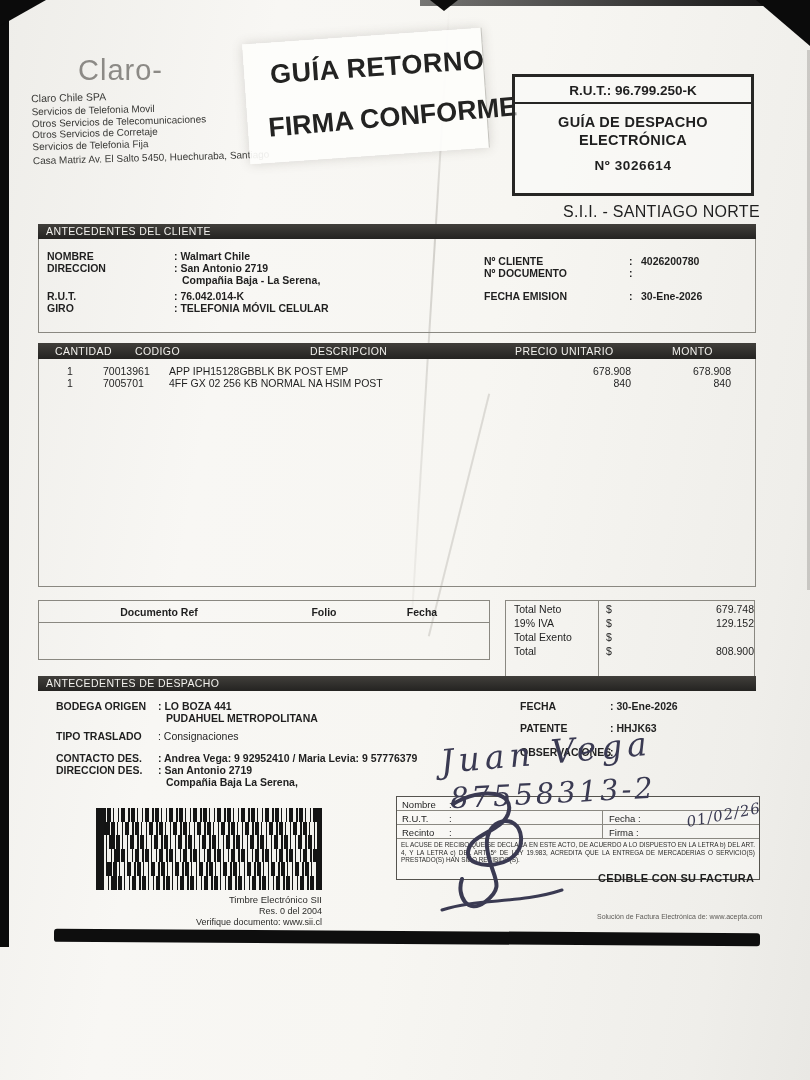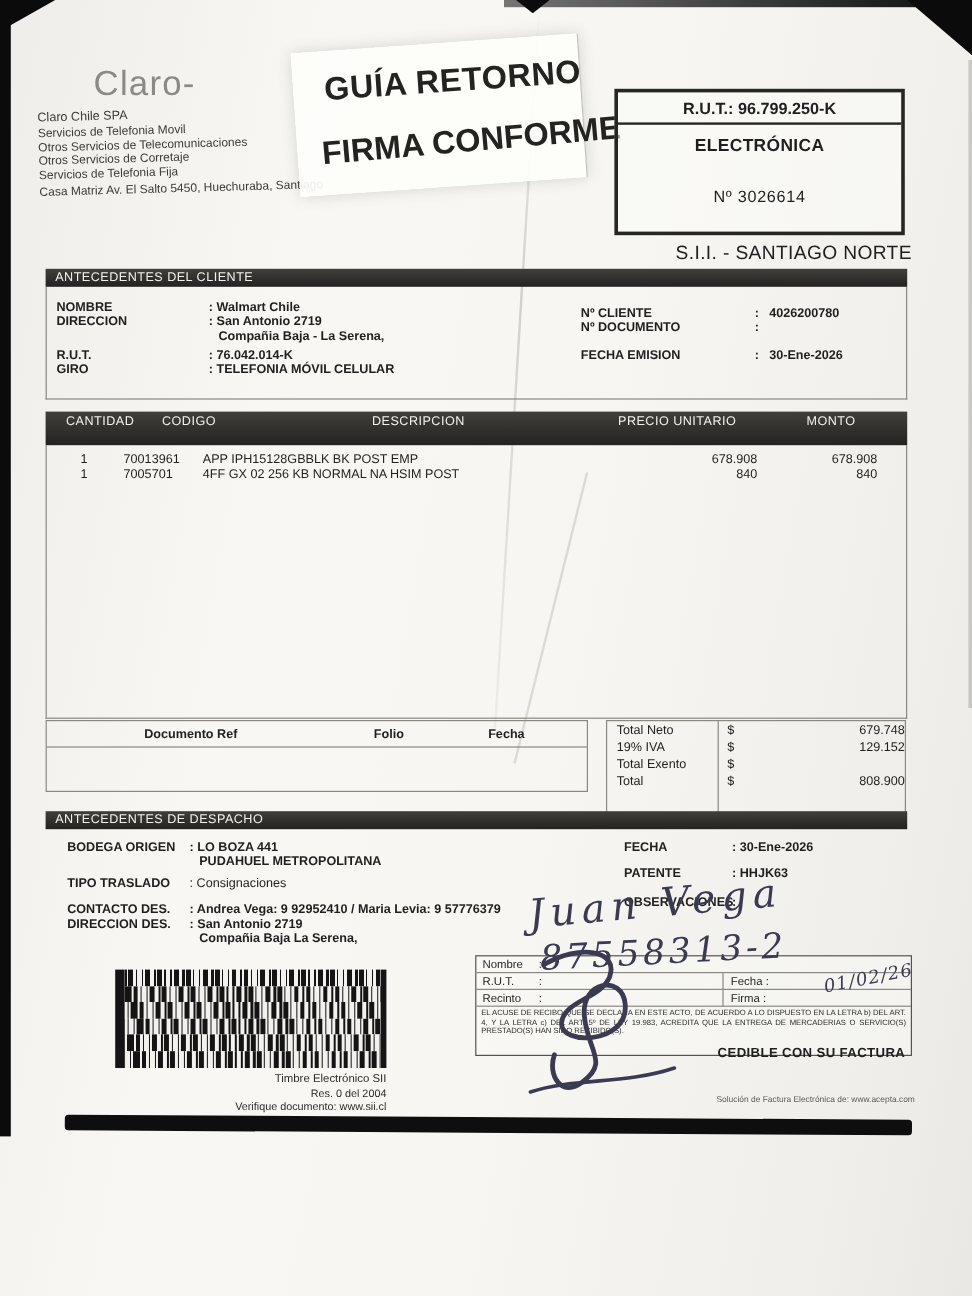--- a/index.html
+++ b/index.html
@@ -30,36 +30,36 @@
   
   .stamp-patch{left:246px;top:36px;width:240px;height:120px;background:rgba(253,253,251,.92);
     transform:rotate(-4deg);box-shadow:0 0 12px rgba(80,75,65,.2);border-right:1px solid rgba(90,85,75,.35)}
   .stamp-l1{left:270px;top:52px;font-size:27px;font-weight:bold;letter-spacing:.5px;transform:rotate(-4deg);color:#232322;white-space:nowrap}
   .stamp-l2{left:268px;top:102px;font-size:27px;font-weight:bold;transform:rotate(-5deg);color:#232322;white-space:nowrap}
 
   
   .docbox{left:512px;top:74px;width:242px;height:122px;border:3px solid #262624;background:rgba(252,252,250,.55)}
   .docbox-rut{height:27px;line-height:27px;text-align:center;font-weight:bold;font-size:13.5px;border-bottom:2px solid #262624}
   .docbox-type{margin-top:9px;text-align:center;font-weight:bold;font-size:14.5px;line-height:18px;letter-spacing:.3px}
-  .docbox-num{margin-top:25px;text-align:center;font-weight:normal;font-size:13.5px;letter-spacing:.6px}
+  .docbox-num{margin-top:9px;text-align:center;font-weight:bold;font-size:13.5px;letter-spacing:.6px}
   .sii-office{left:563px;top:203px;font-weight:normal;font-size:16px;letter-spacing:.3px}
 
   
   .secbar{background:linear-gradient(180deg,#413f3b,#242321);color:#f2f1ed;font-weight:normal;font-size:10.5px;
     letter-spacing:.4px;height:15px;line-height:15px;padding-left:8px}
 
   
   .client{left:38px;top:224px;width:718px}
   .client-body{position:relative;height:94px;border:1px solid #8a8881;border-top:none}
   .f{position:absolute;font-size:10.5px;font-weight:bold;white-space:nowrap}
   .fn{font-weight:normal}
 
   
   .items{left:38px;top:343px;width:718px}
-  .items-bar{position:relative;height:28px;line-height:16px;padding-left:0}
+  .items-bar{position:relative;height:16px;line-height:16px;padding-left:0}
   .items-bar span{position:absolute;top:0}
   .h-cant{left:17px}.h-cod{left:97px}.h-desc{left:272px}.h-prec{left:477px}.h-monto{left:634px}
   .items-body{position:relative;height:228px;border:1px solid #8a8881;border-top:none;font-size:10.5px}
   .irow span{position:absolute;white-space:nowrap}
   .irow1 span{top:6px}.irow2 span{top:18px}
   .c-cant{left:28px}.c-cod{left:64px}.c-desc{left:130px}
   .c-prec{right:124px;text-align:right}.c-monto{right:24px;text-align:right}
 
   
   .docref{left:38px;top:600px;width:452px;height:60px;border:1px solid #8a8881;font-size:10.5px}
@@ -135,20 +135,21 @@
     <div class="s5">Casa Matriz Av. El Salto 5450, Huechuraba, Santiago</div>
   </div>
 
   <div class="abs stamp-patch"></div>
   <div class="abs stamp-l1">GUÍA RETORNO</div>
   <div class="abs stamp-l2">FIRMA CONFORME</div>
 
   <div class="abs docbox">
     <div class="docbox-rut">R.U.T.: 96.799.250-K</div>
     <div class="docbox-type">
+      <div>GUÍA DE DESPACHO</div>
       <div>ELECTRÓNICA</div>
     </div>
     <div class="docbox-num">Nº 3026614</div>
   </div>
   <div class="abs sii-office">S.I.I. - SANTIAGO NORTE</div>
 
   <div class="abs client">
     <div class="secbar">ANTECEDENTES DEL CLIENTE</div>
     <div class="client-body">
       <span class="f" style="left:8px;top:11px">NOMBRE</span>

